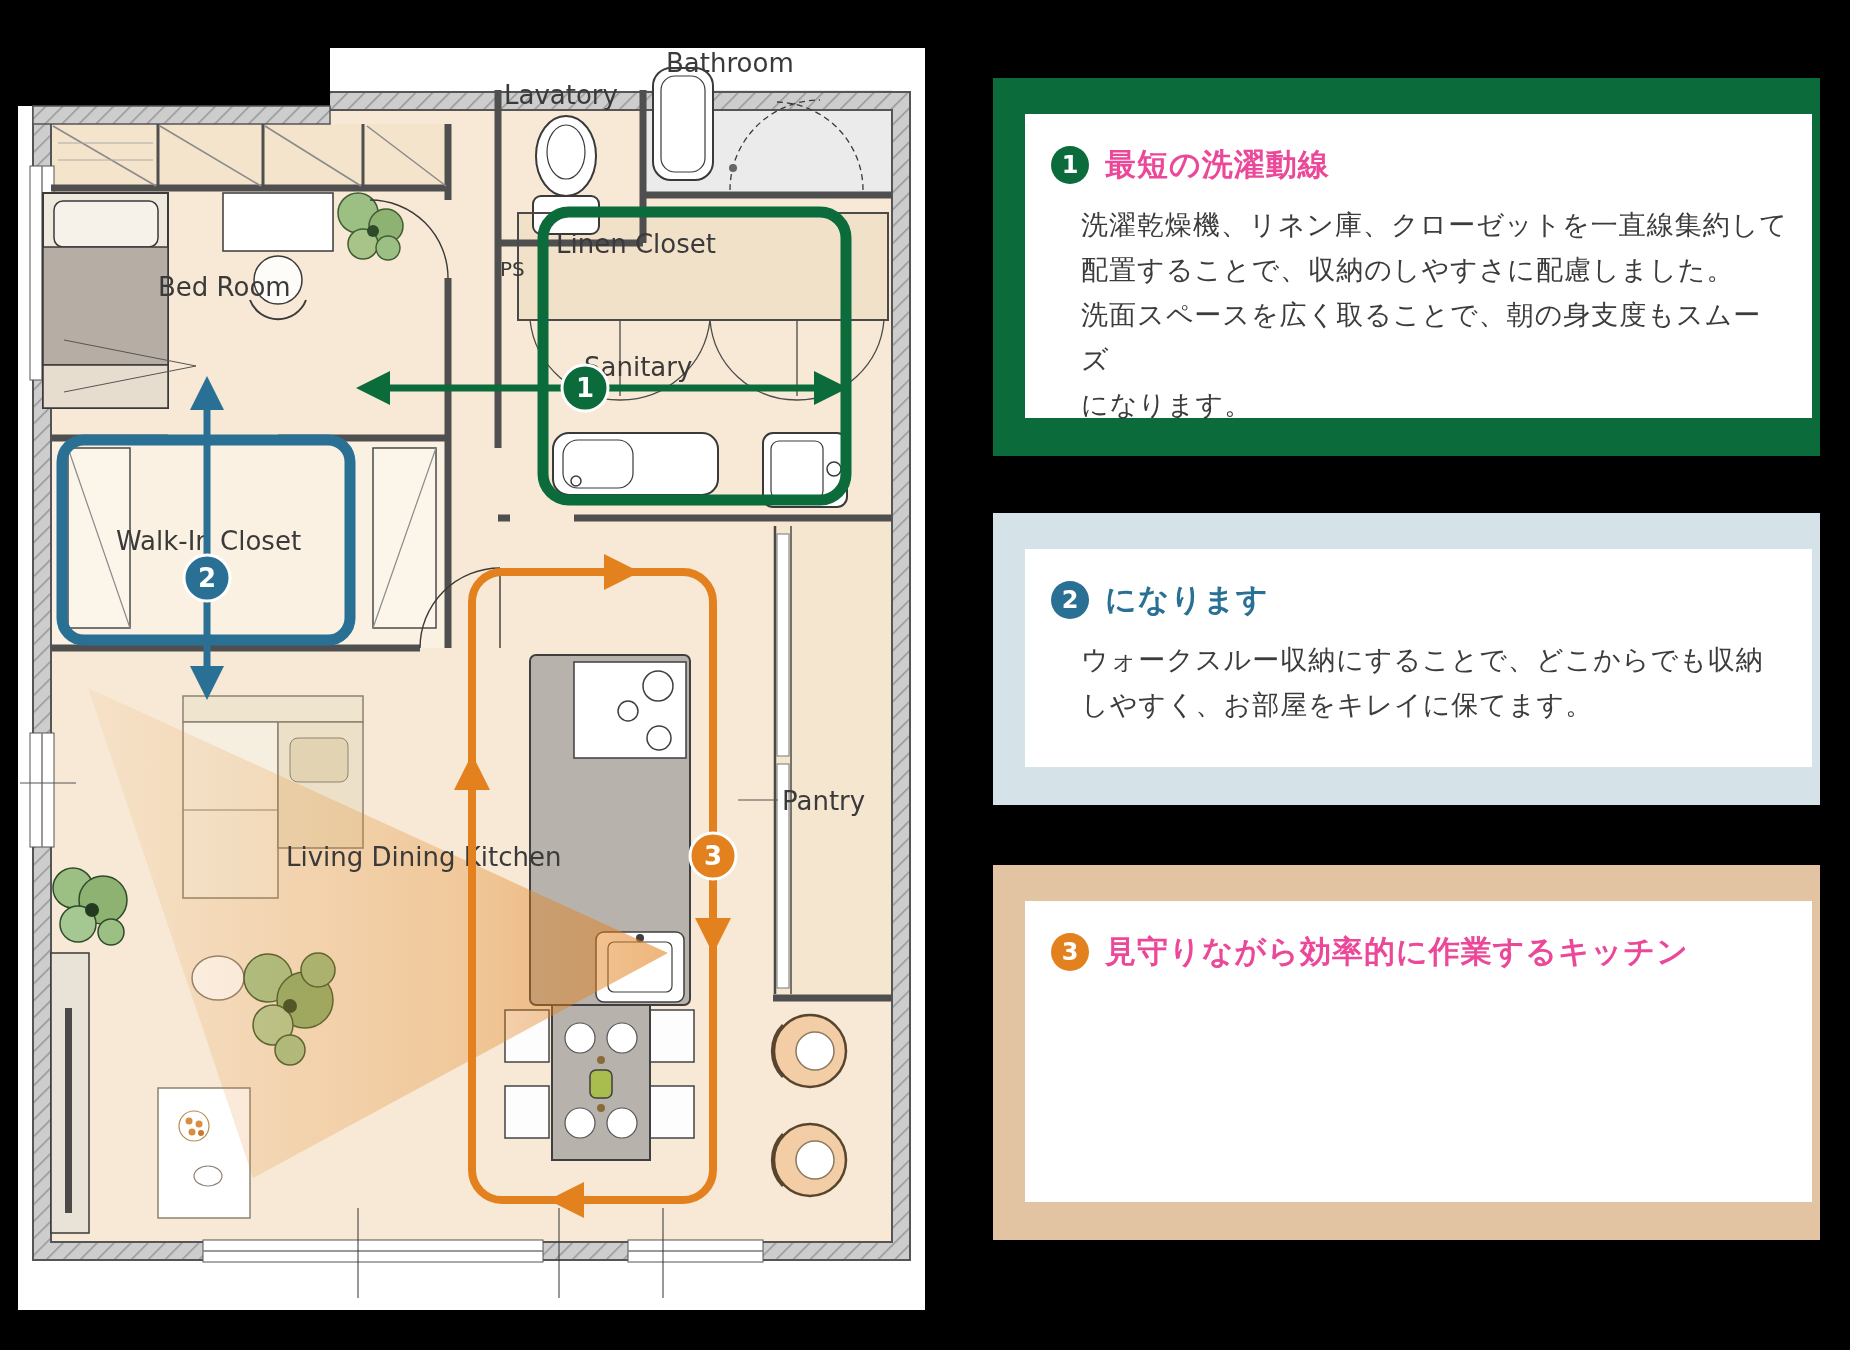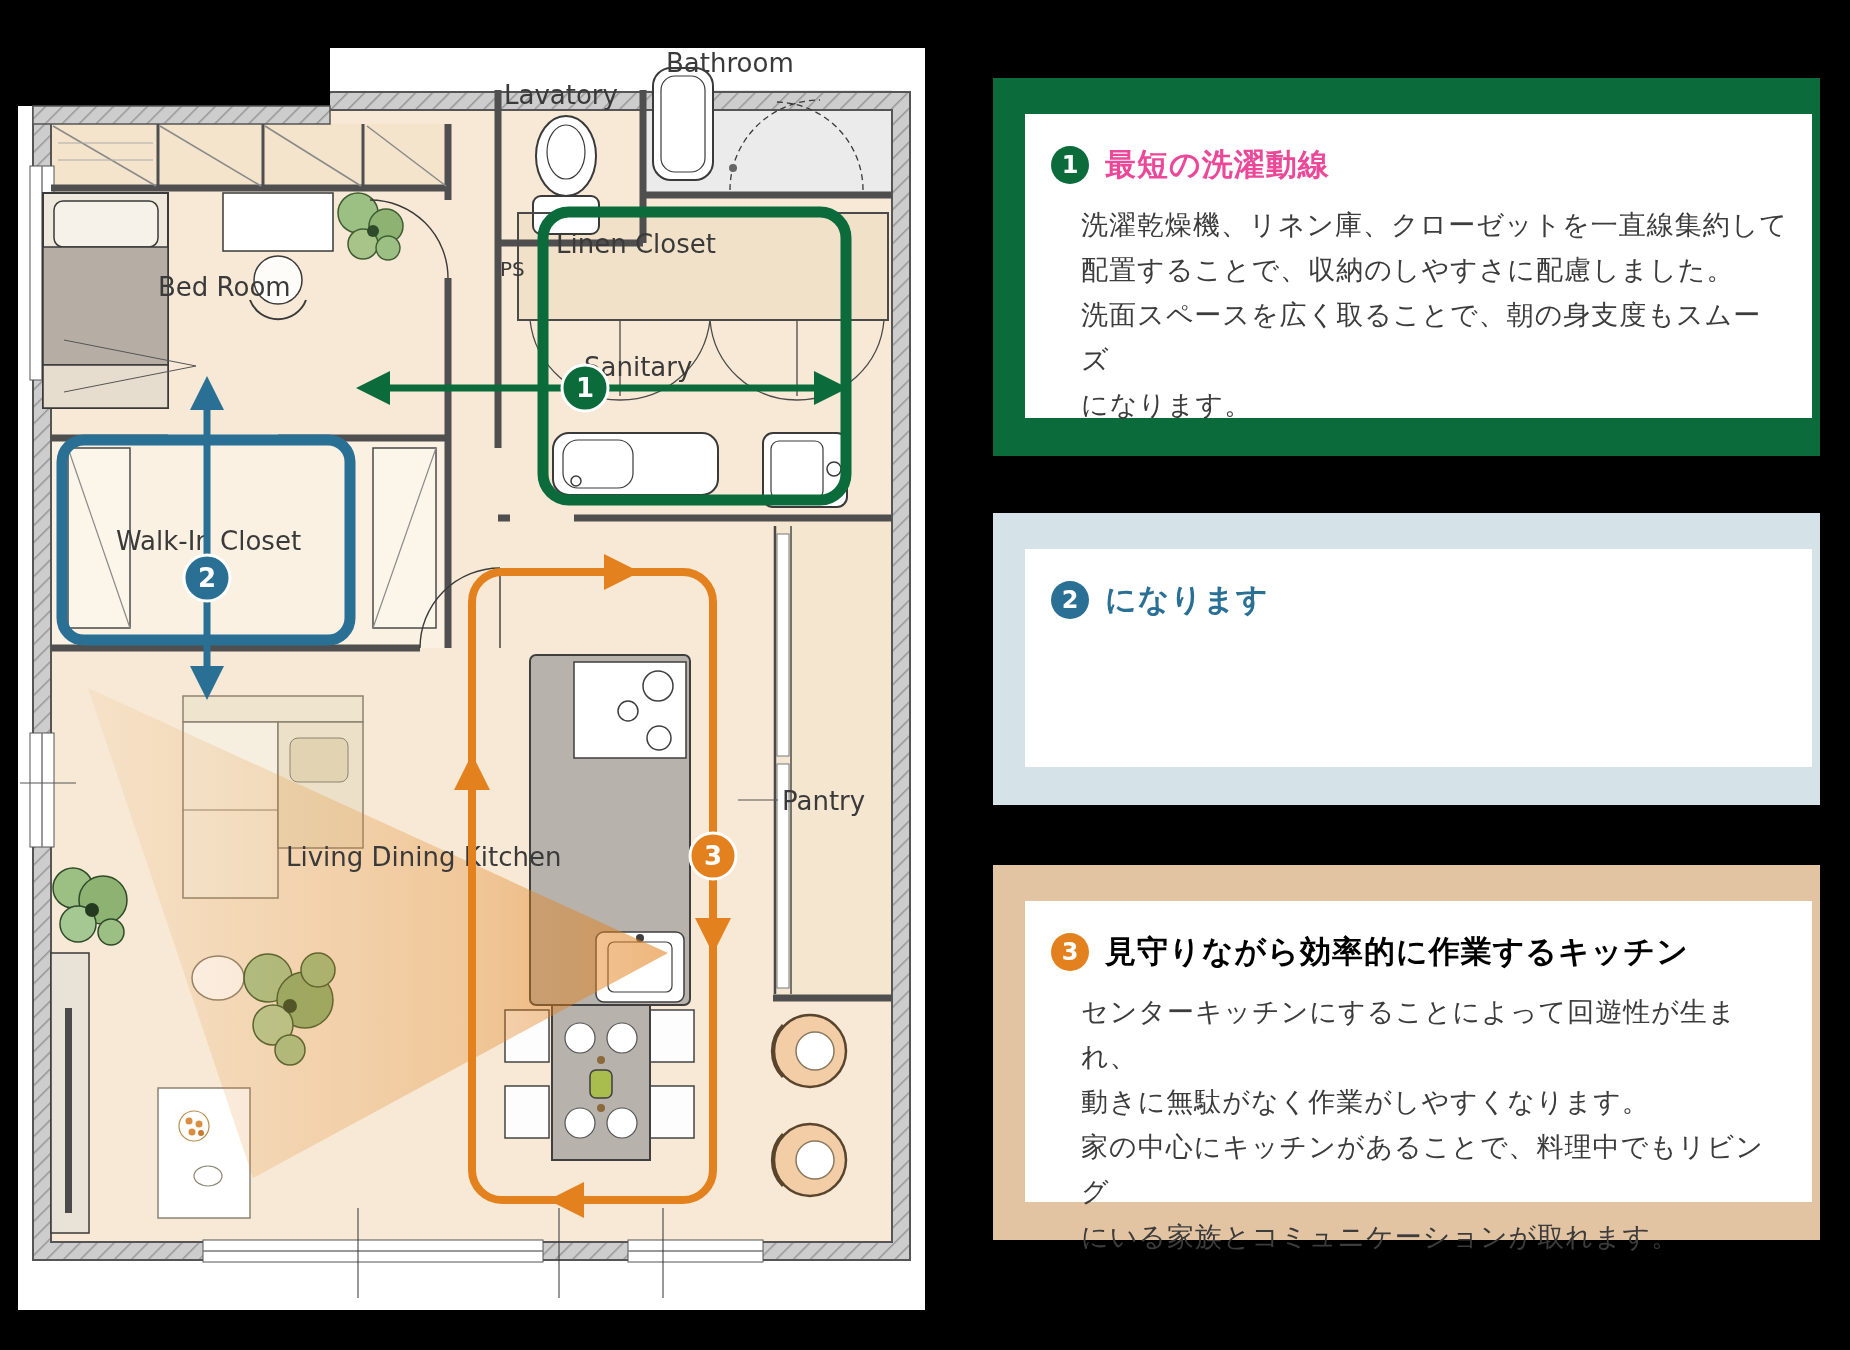--- a/index.html
+++ b/index.html
@@ -20,21 +20,21 @@
   .num-badge{width:38px;height:38px;border-radius:50%;color:#fff;font-size:24px;font-weight:bold;
              display:flex;align-items:center;justify-content:center;flex:0 0 38px;}
   .card-title{font-size:31px;font-weight:bold;letter-spacing:1px;}
   .card-body{margin-left:30px;font-size:27px;line-height:45px;color:#3c3c3c;
              white-space:pre-line;letter-spacing:1px;}
   .card1-bg{background:#0b6b3b;}
   .card2-bg{background:#d5e3e8;}
   .card3-bg{background:#e3c4a2;}
   .accent-green{color:#ec4899;} .badge-green{background:#0b6b3b;}
   .accent-blue{color:#2a7094;}  .badge-blue{background:#2a7094;}
-  .accent-orange{color:#000000;}.badge-orange{background:#e2811d;}
+  .accent-orange{color:#ec4899;}.badge-orange{background:#e2811d;}
 </style>
 </head>
 <body>
 
 <div class="canvas">
 
   <div class="plan">
     <svg width="907" height="1262" viewBox="0 0 907 1262">
       <defs>
         <pattern id="hatch" width="12" height="12" patternUnits="userSpaceOnUse" patternTransform="rotate(45)">
@@ -309,30 +309,28 @@
     </div>
   </div>
 
   <div class="card" style="top:513px;height:292px;">
     <div class="card-frame card2-bg"></div>
     <div class="card-inner">
       <div class="card-title-row">
         <span class="num-badge badge-blue">2</span>
         <span class="card-title accent-blue">になります</span>
       </div>
+      <div class="card-body">ウォークスルー収納にすることで、どこからでも収納
+しやすく、お部屋をキレイに保てます。</div>
     </div>
   </div>
 
   <div class="card" style="top:865px;height:375px;">
     <div class="card-frame card3-bg"></div>
     <div class="card-inner">
       <div class="card-title-row">
         <span class="num-badge badge-orange">3</span>
         <span class="card-title accent-orange">見守りながら効率的に作業するキッチン</span>
       </div>
-      <div class="card-body">センターキッチンにすることによって回遊性が生まれ、
-動きに無駄がなく作業がしやすくなります。
-家の中心にキッチンがあることで、料理中でもリビング
-にいる家族とコミュニケーションが取れます。</div>
     </div>
   </div>
 
 </div>
 
 </body></html>

